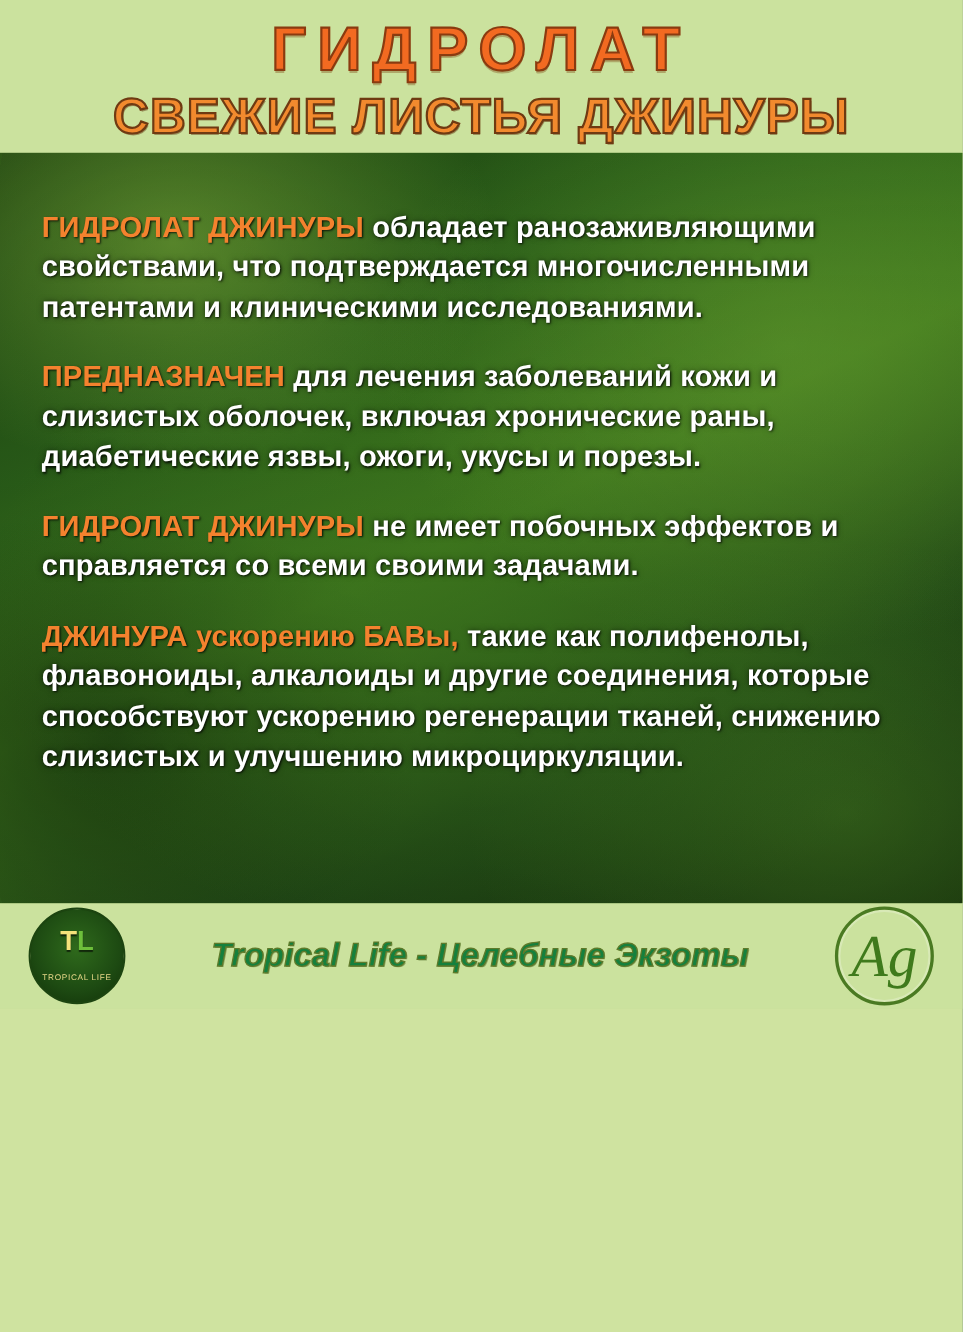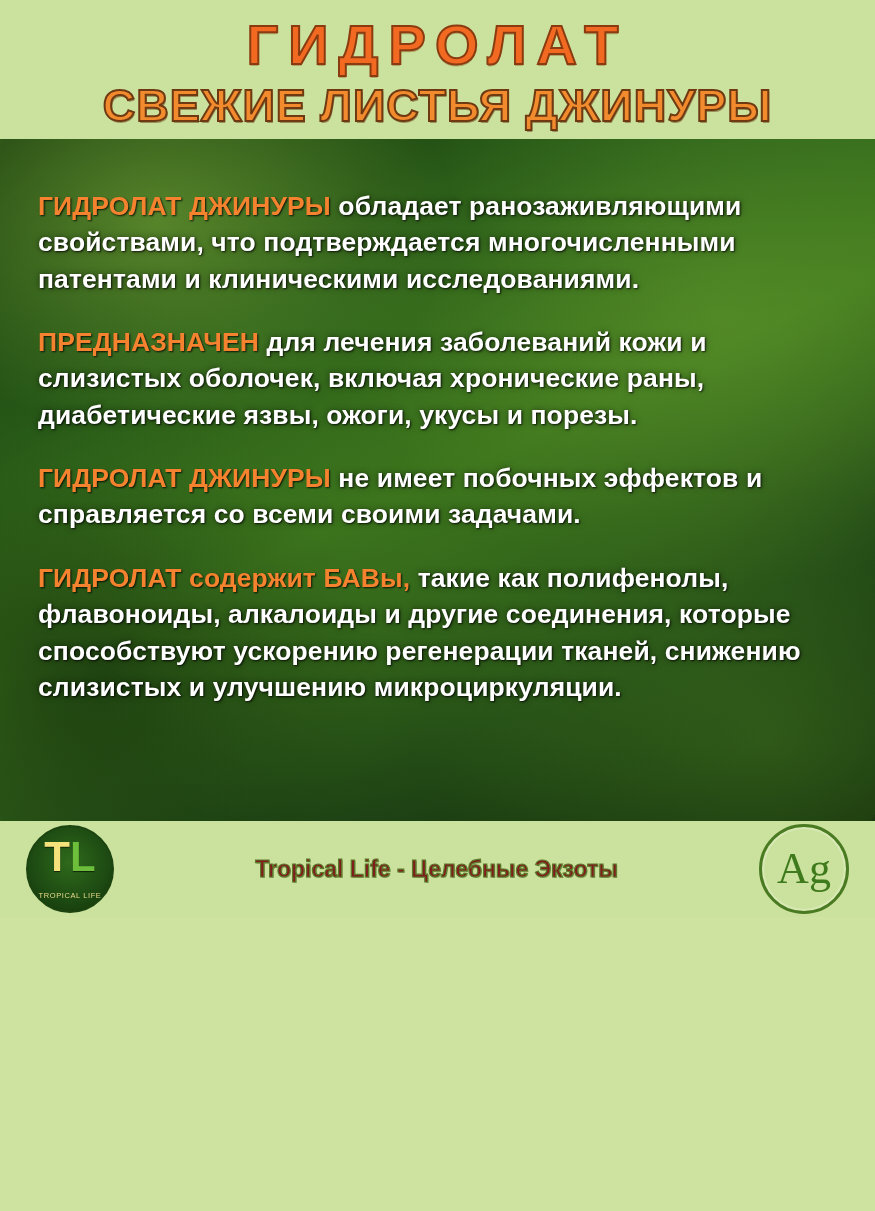--- a/index.html
+++ b/index.html
@@ -122,62 +122,64 @@
     background: radial-gradient(circle at 50% 42%, #2f6a1c 0%, #1d4a12 60%, #103007 100%);
     border: 2px solid #1c4410;
     display: flex;
     flex-direction: column;
     align-items: center;
     justify-content: center;
     color: #ffdf6b;
     position: relative;
   }
   .brand-logo .mono {
-    font-size: 42px;
+    font-size: 25px;
     font-weight: bold;
     color: #f5e27a;
     line-height: 0.9;
     text-shadow: 0 1px 1px rgba(0,0,0,0.6);
   }
   .brand-logo .mono .l {
     color: #6dbf3b;
   }
   .brand-logo .lbl {
     font-size: 7.5px;
     letter-spacing: 0.6px;
     color: #e9d98a;
     margin-top: 16px;
     white-space: nowrap;
   }
   .footer-text {
     flex: 1 1 auto;
     text-align: center;
-    font-size: 23px;
-    font-weight: bold;
-    color: #7f1d1d;
+    font-size: 30px;
+    font-weight: bold;
+    color: #15803d;
     -webkit-text-stroke: 1.2px #5d7a2a;
     text-shadow: 1px 1px 0 rgba(80,110,40,0.5);
     white-space: nowrap;
     padding: 0 8px;
+    font-style: italic;
   }
   .ag-badge {
     width: 84px;
     height: 84px;
     border-radius: 50%;
     border: 3px solid #4a7a22;
     display: flex;
     align-items: center;
     justify-content: center;
     background: #cbe29e;
     box-shadow: inset 0 0 0 2px rgba(255,255,255,0.25);
   }
   .ag-badge span {
     font-family: "Liberation Serif", serif;
-    font-size: 44px;
+    font-size: 54px;
     color: #3f7a1c;
+    font-style: italic;
     line-height: 1;
   }
 </style>
 </head>
 <body>
 
 <div class="poster">
 
   <div class="header">
     <div class="title-main">ГИДРОЛАТ</div>
@@ -196,21 +198,21 @@
 
       <p class="para">
         <span class="hl">ПРЕДНАЗНАЧЕН</span><span> для лечения заболеваний кожи и слизистых оболочек, включая хронические раны, диабетические язвы, ожоги, укусы и порезы.</span>
       </p>
 
       <p class="para">
         <span class="hl">ГИДРОЛАТ ДЖИНУРЫ</span><span> не имеет побочных эффектов и справляется со всеми своими задачами.</span>
       </p>
 
       <p class="para">
-        <span class="hl">ГИДРОЛАТ содержит БАВы,</span><span> такие как полифенолы, флавоноиды, алкалоиды и другие соединения, которые способствуют ускорению регенерации тканей, снижению слизистых и улучшению микроциркуляции.</span>
+        <span class="hl">ДЖИНУРА ускорению БАВы,</span><span> такие как полифенолы, флавоноиды, алкалоиды и другие соединения, которые способствуют ускорению регенерации тканей, снижению слизистых и улучшению микроциркуляции.</span>
       </p>
 
     </div>
   </div>
 
   <div class="footer">
     <div class="brand-logo">
       <div class="mono"><span>T</span><span class="l">L</span></div>
       <div class="lbl">TROPICAL LIFE</div>
     </div>

